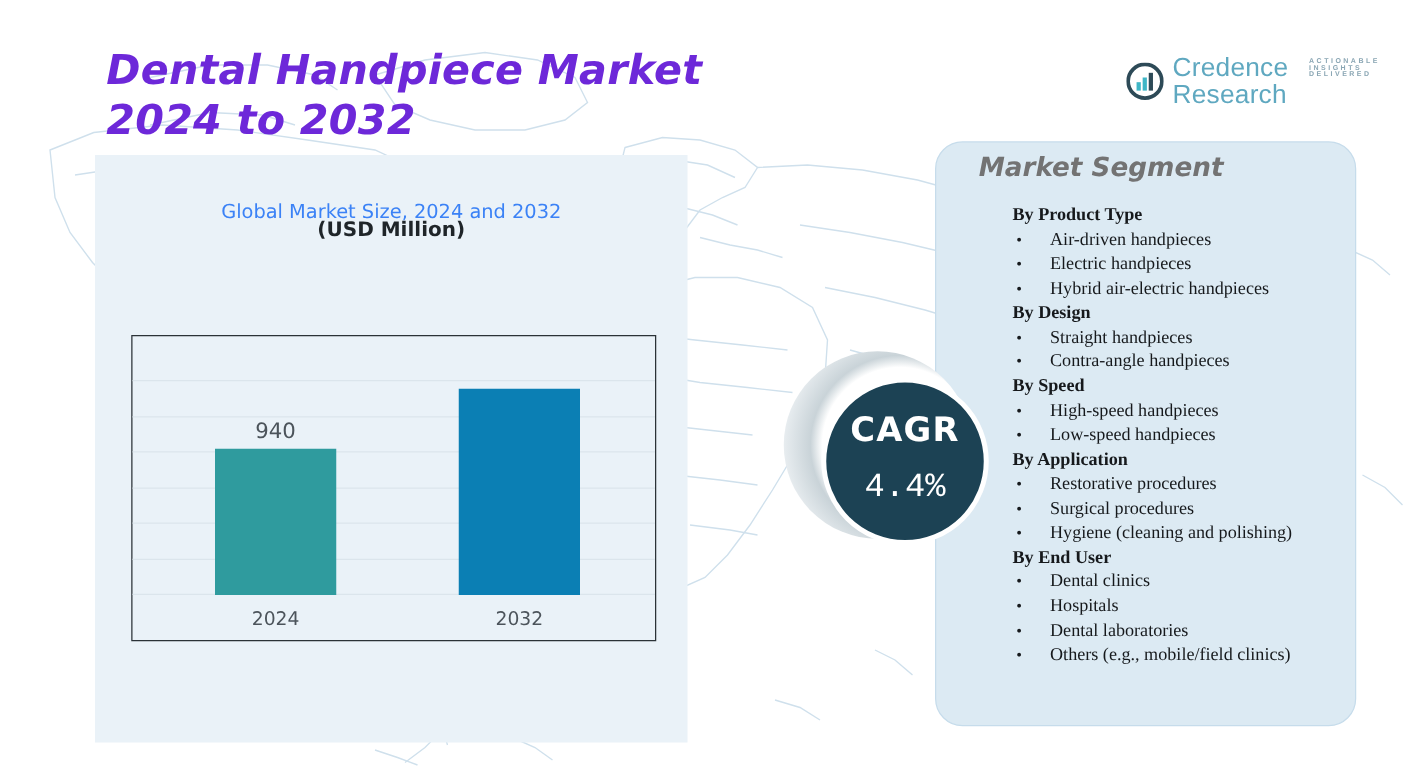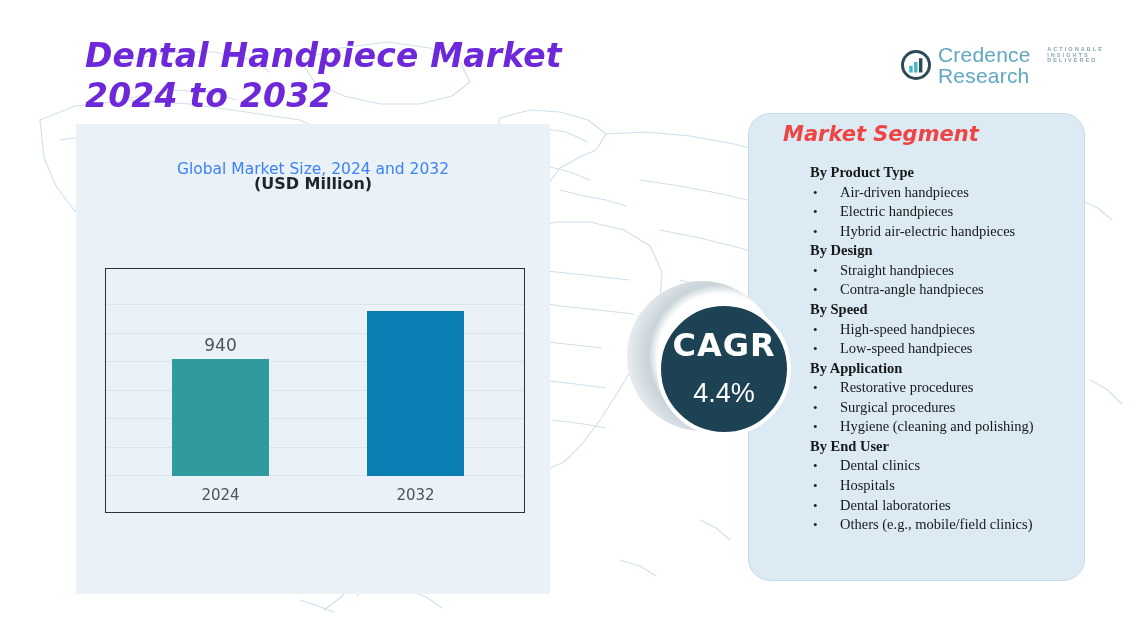--- a/index.html
+++ b/index.html
@@ -169,42 +169,42 @@
     border: 4px solid #ffffff;
     box-sizing: border-box;
     display: flex;
     flex-direction: column;
     align-items: center;
     justify-content: center;
     color: #ffffff;
   }
   .cagr-label {
     font-family: "DejaVu Sans", sans-serif;
-    font-size: 32px;
+    font-size: 27px;
     font-weight: bold;
     letter-spacing: 1px;
     line-height: 1.05;
   }
   .cagr-value {
-    font-family: Liberation Sans, sans-serif;
+    font-family: Liberation Mono, monospace;
     font-size: 27px;
     font-weight: normal;
     line-height: 1.15;
     margin-top: 16px;
   }
 
   
   .seg-title {
     position: absolute;
     left: 783px; top: 122px;
     font-family: "DejaVu Sans", sans-serif;
     font-size: 21px;
     font-weight: bold;
     font-style: italic;
-    color: #ef4444;
+    color: #737373;
   }
   .seg-list {
     position: absolute;
     left: 810px; top: 163px;
     width: 270px;
   }
   .seg-group-title {
     font-family: Liberation Serif, serif;
     font-size: 14.5px;
     font-weight: bold;

